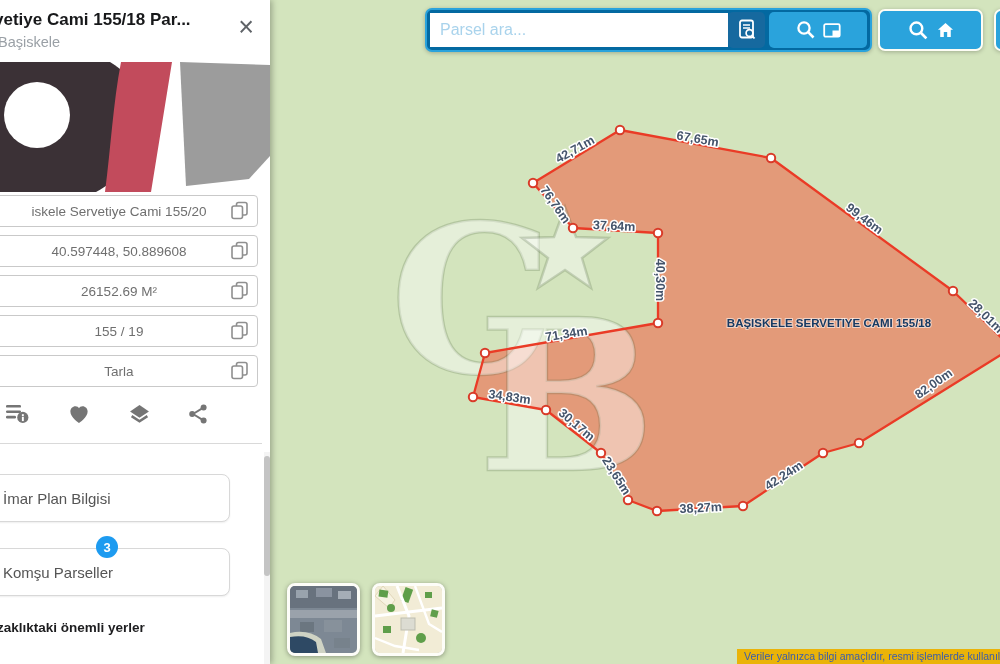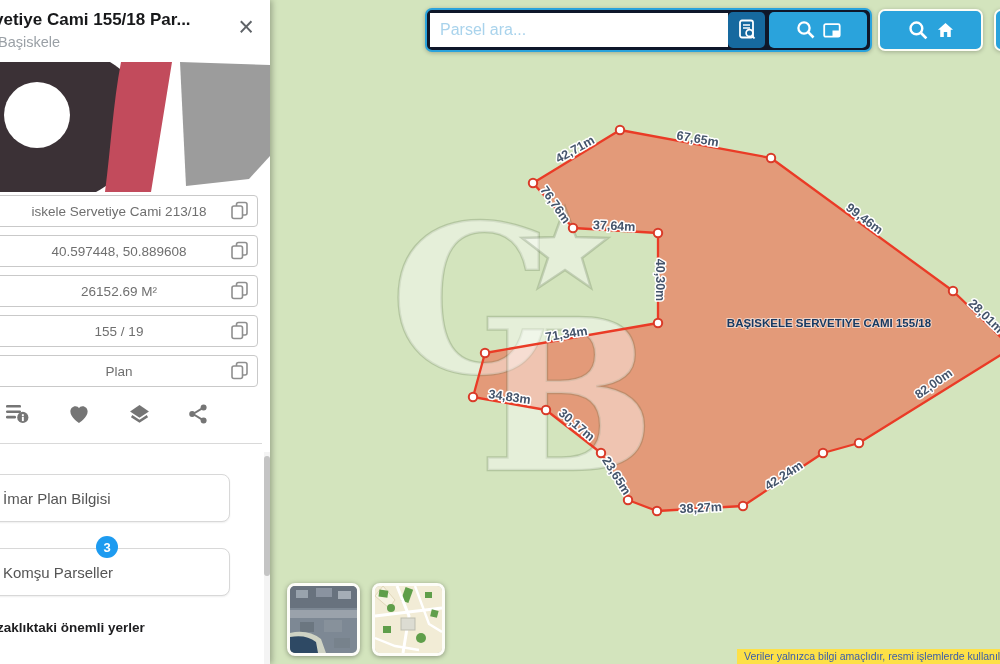--- a/index.html
+++ b/index.html
@@ -12,21 +12,21 @@
 
   .measure { font:bold 12.5px "Liberation Sans",sans-serif; fill:#44546b; stroke:#ffffff; stroke-width:3px;
              paint-order:stroke; stroke-linejoin:round; text-anchor:middle; }
   .parcel-name { font:bold 11.5px "Liberation Sans",sans-serif; fill:#173a63; stroke:rgba(255,255,255,.55);
                  stroke-width:2px; paint-order:stroke; text-anchor:middle; }
   .vertex { fill:#ffffff; stroke:#d93a28; stroke-width:2; }
   .wm-letter { font-family:"DejaVu Serif", serif; font-weight:bold; fill:rgba(255,255,255,.42);
                stroke:rgba(70,90,55,.22); stroke-width:2.5px; paint-order:stroke; }
 
   
-  .searchbar { position:absolute; left:155px; top:8px; width:447px; height:44px; background:#0f172a;
+  .searchbar { position:absolute; left:155px; top:8px; width:447px; height:44px; background:#0369a1;
                border:2px solid #2aa3dc; border-radius:7px; display:flex; align-items:center;
                box-shadow:0 1px 4px rgba(0,0,0,.25); padding:3px; }
   .searchbar input { flex:1; border:none; outline:none; height:100%; font-size:16px; color:#444; padding:0 10px;
                      font-family:"Liberation Sans",sans-serif; min-width:0; }
   .searchbar input::placeholder { color:#a9d3ec; }
   .btn-doc { width:37px; height:36px; background:#16699f; border:none; border-radius:5px; margin-right:4px;
              display:flex; align-items:center; justify-content:center; cursor:pointer; flex:none; }
   .btn-area { width:98px; height:36px; background:#2aa3dc; border:none; border-radius:5px;
               display:flex; align-items:center; justify-content:center; gap:7px; cursor:pointer; flex:none; }
   .btn-home { position:absolute; left:608px; top:9px; width:105px; height:42px; background:#2aa3dc;
@@ -35,21 +35,21 @@
   .btn-sliver { position:absolute; left:724px; top:9px; width:30px; height:42px; background:#2aa3dc;
                 border:2px solid #fdfdf5; border-radius:7px; box-shadow:0 1px 4px rgba(0,0,0,.25); cursor:pointer; }
 
   
   .thumb { position:absolute; top:583px; width:73px; height:73px; border:3px solid #fdfdf8; border-radius:8px;
            overflow:hidden; box-shadow:0 1px 5px rgba(0,0,0,.35); cursor:pointer; background:#ccc; }
   .thumb.sat { left:17px; } .thumb.str { left:102px; }
   .thumb svg { display:block; }
 
   
-  .disclaimer { position:absolute; right:0; bottom:0; width:263px; height:15px; background:#fde047;
+  .disclaimer { position:absolute; right:0; bottom:0; width:263px; height:15px; background:#eab308;
                 color:#3a5dab; font-size:10.5px; line-height:15px; padding:0 0 0 7px;
                 white-space:nowrap; overflow:hidden; }
 
   
   .sidebar { position:absolute; left:0; top:0; width:270px; height:664px; background:#fff; z-index:5;
              box-shadow:2px 0 6px rgba(0,0,0,.28); }
   .sb-header { position:relative; padding:10px 0 0 0; }
   .sb-title { font-size:17px; font-weight:bold; color:#17181a; margin-left:-6px; white-space:nowrap; overflow:hidden; width:242px; }
   .sb-sub { font-size:14.5px; color:#9aa0a6; margin:4px 0 0 -2px; }
   .sb-close { position:absolute; right:16px; top:16px; font-size:27px; line-height:22px; color:#5f6368;
@@ -214,21 +214,21 @@
     <svg width="270" height="134" viewBox="0 0 270 134">
       <path d="M0,4 L110,4 C138,20 148,52 141,80 C134,106 118,122 96,134 L0,134 Z" fill="#3b3136"></path>
       <circle cx="37" cy="57" r="33" fill="#ffffff"></circle>
       <path d="M121,4 L172,4 L151,134 L105,134 C111,88 113,46 121,4 Z" fill="#c24b5c"></path>
       <path d="M180,4 L270,7 L270,98 L249,121 L186,128 Z" fill="#9c9c9c"></path>
     </svg>
   </div>
 
   <div class="fields">
     <div class="field-row">
-      <span>iskele Servetiye Cami 213/18</span>
+      <span>iskele Servetiye Cami 155/20</span>
       <button class="copy-btn">
         <svg width="19" height="19" viewBox="0 0 19 19">
             <rect x="6.5" y="1.5" width="10.5" height="12.5" rx="2" fill="#fff" stroke="#8f8f8f" stroke-width="1.6"></rect>
             <rect x="2" y="5" width="10.5" height="12.5" rx="2" fill="#fff" stroke="#8f8f8f" stroke-width="1.6"></rect>
           </svg>
       </button>
     </div>
     <div class="field-row">
       <span>40.597448, 50.889608</span>
       <button class="copy-btn">
@@ -250,21 +250,21 @@
     <div class="field-row">
       <span>155 / 19</span>
       <button class="copy-btn">
         <svg width="19" height="19" viewBox="0 0 19 19">
             <rect x="6.5" y="1.5" width="10.5" height="12.5" rx="2" fill="#fff" stroke="#8f8f8f" stroke-width="1.6"></rect>
             <rect x="2" y="5" width="10.5" height="12.5" rx="2" fill="#fff" stroke="#8f8f8f" stroke-width="1.6"></rect>
           </svg>
       </button>
     </div>
     <div class="field-row">
-      <span>Plan</span>
+      <span>Tarla</span>
       <button class="copy-btn">
         <svg width="19" height="19" viewBox="0 0 19 19">
             <rect x="6.5" y="1.5" width="10.5" height="12.5" rx="2" fill="#fff" stroke="#8f8f8f" stroke-width="1.6"></rect>
             <rect x="2" y="5" width="10.5" height="12.5" rx="2" fill="#fff" stroke="#8f8f8f" stroke-width="1.6"></rect>
           </svg>
       </button>
     </div>
   </div>
 
   <div class="action-row">

